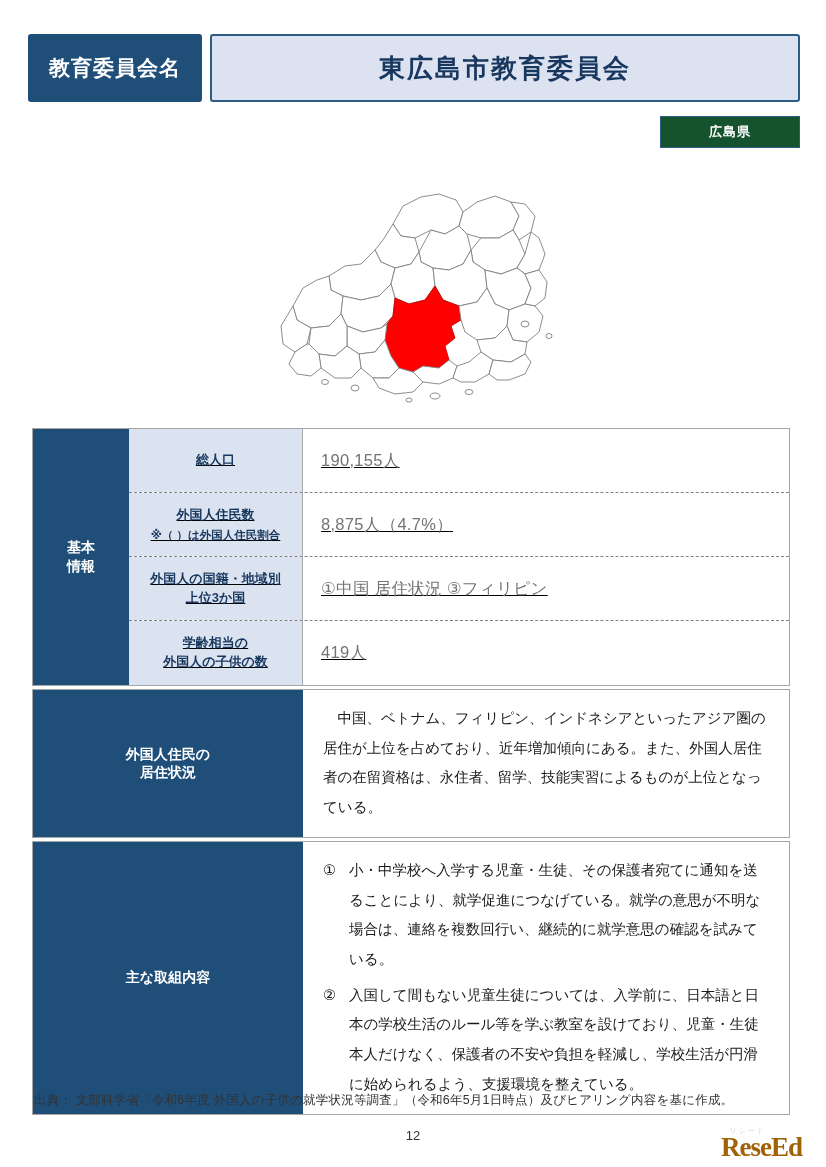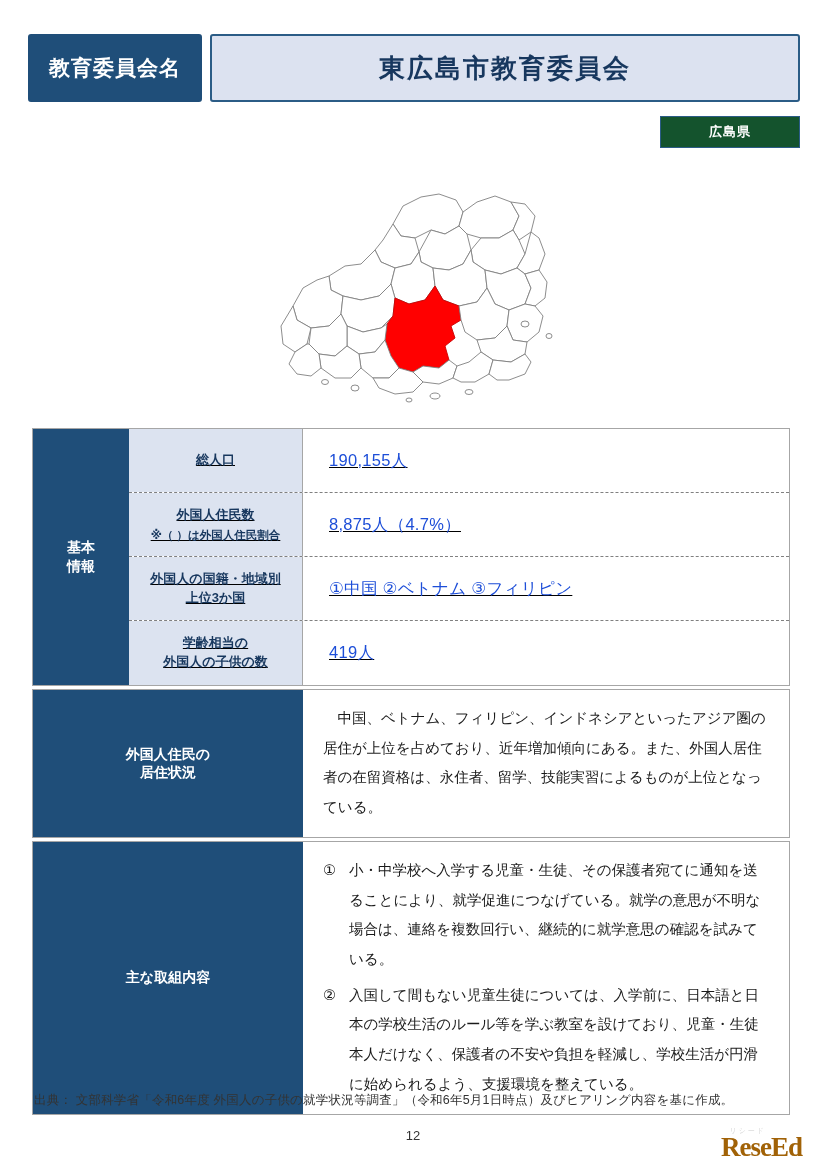--- a/index.html
+++ b/index.html
@@ -153,23 +153,23 @@
   }
   .cell-label .sub {
     font-size: 11.5px;
     font-weight: bold;
     margin-top: 2px;
   }
   .cell-value {
     flex: 1;
     display: flex;
     align-items: center;
-    padding-left: 26px;
+    padding-left: 18px;
     font-size: 16.5px;
-    color: #1d4ed8;
+    color: #737373;
     letter-spacing: 0.3px;
   }
   .body-text {
     flex: 1;
     padding: 14px 18px 14px 20px;
     font-size: 14.5px;
     line-height: 2.05;
     color: #1a1a1a;
   }
   .body-text p { text-indent: 1em; }
@@ -320,21 +320,21 @@
             <span>外国人住民数</span>
             <span class="sub">※（ ）は外国人住民割合</span>
           </div>
           <div class="cell-value">8,875人（4.7%）</div>
         </div>
         <div class="basic-row">
           <div class="cell-label">
             <span>外国人の国籍・地域別</span>
             <span>上位3か国</span>
           </div>
-          <div class="cell-value">①中国 ②ベトナム ③フィリピン</div>
+          <div class="cell-value">①中国 居住状況 ③フィリピン</div>
         </div>
         <div class="basic-row">
           <div class="cell-label">
             <span>学齢相当の</span>
             <span>外国人の子供の数</span>
           </div>
           <div class="cell-value">419人</div>
         </div>
       </div>
     </div>

